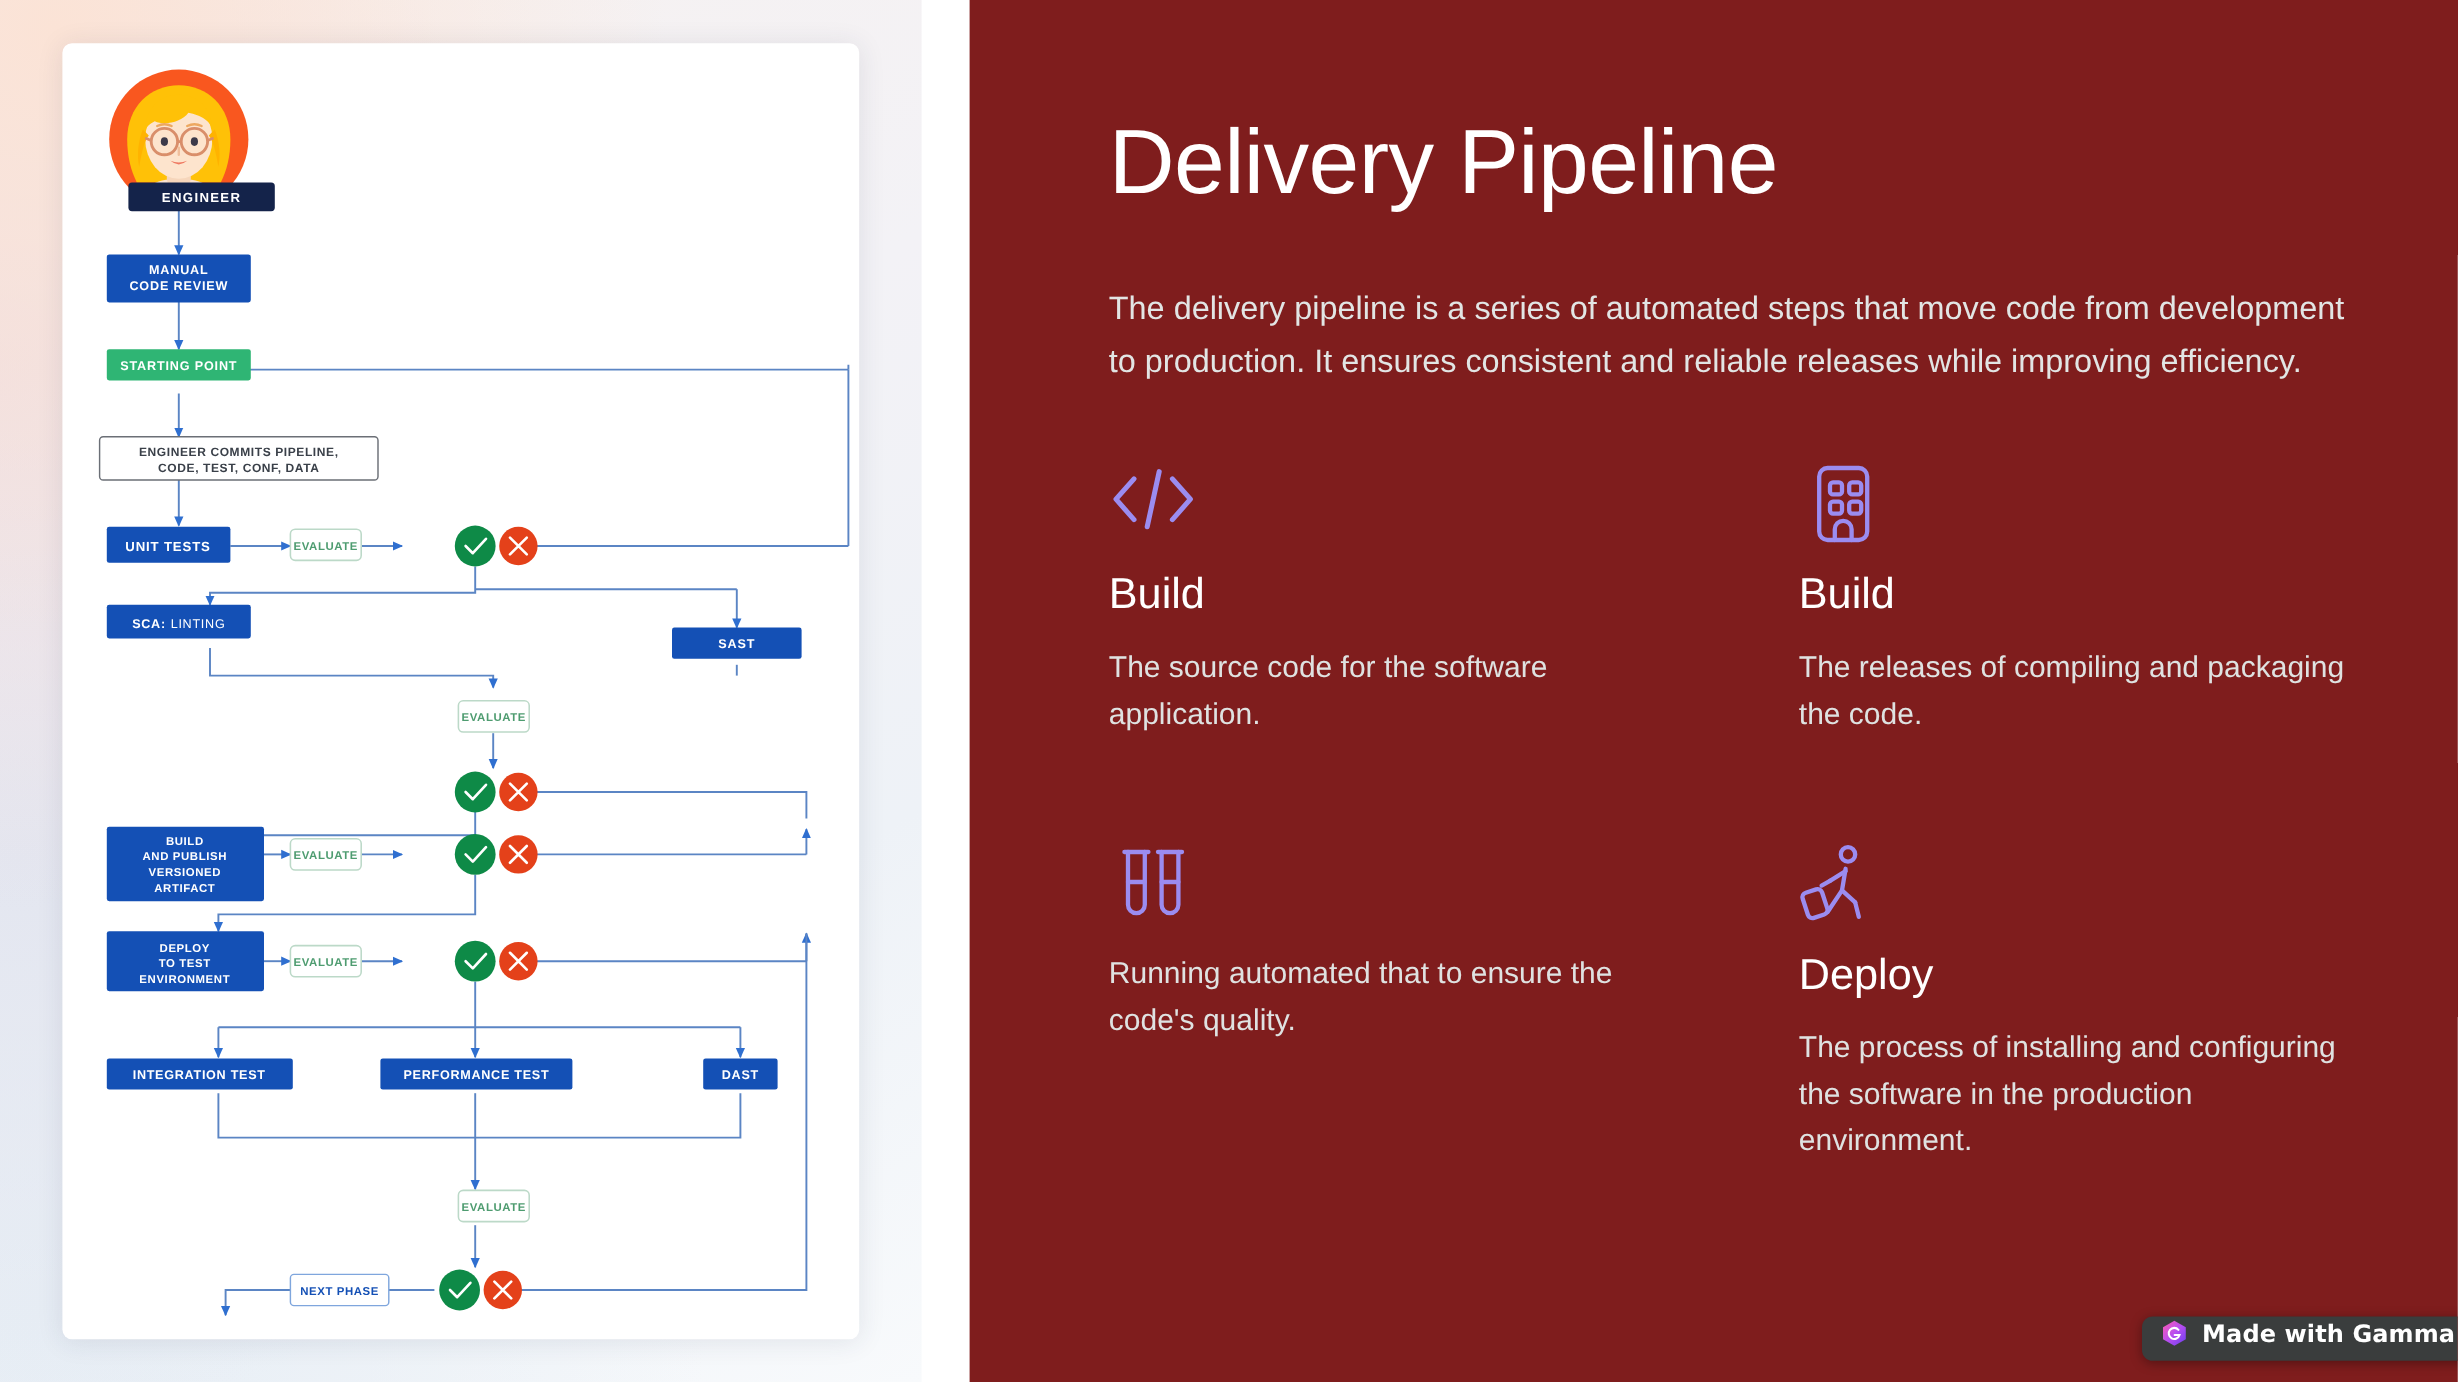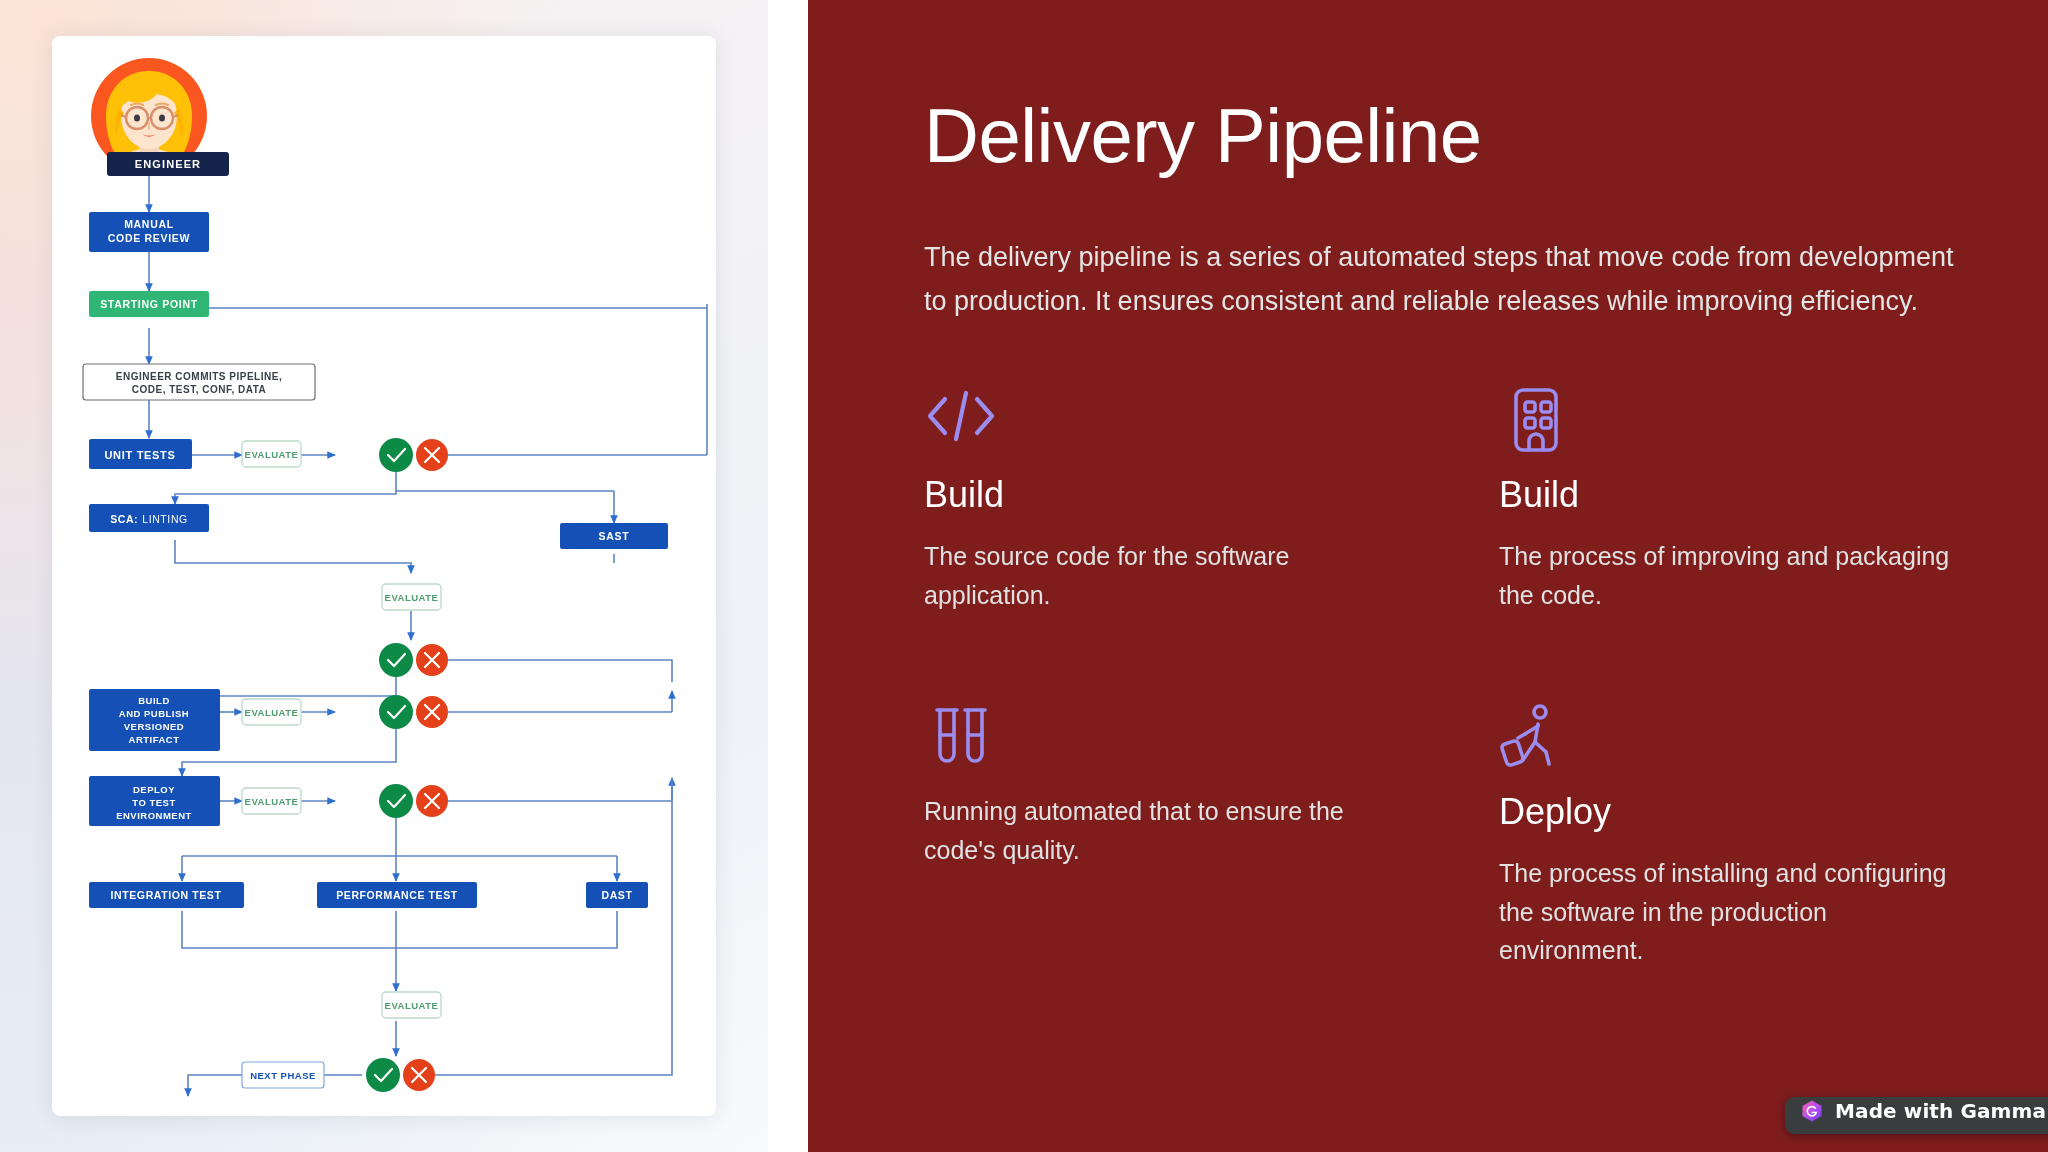--- a/index.html
+++ b/index.html
@@ -337,21 +337,21 @@
           <svg width="74" height="70" viewBox="0 0 74 70" fill="none" stroke="#9b8cf0" stroke-width="3.6" stroke-linecap="round" stroke-linejoin="round">
             <rect x="17" y="5" width="40" height="60" rx="7"></rect>
             <rect x="26" y="17" width="10" height="10" rx="2.5"></rect>
             <rect x="42" y="17" width="10" height="10" rx="2.5"></rect>
             <rect x="26" y="33" width="10" height="10" rx="2.5"></rect>
             <rect x="42" y="33" width="10" height="10" rx="2.5"></rect>
             <path d="M30 65 V56 a7 7 0 0 1 14 0 V65"></path>
           </svg>
         </span>
         <h2 class="card-title">Build</h2>
-        <p class="card-desc">The process of improving and packaging the code.</p>
+        <p class="card-desc">The releases of compiling and packaging the code.</p>
       </div>
 
       <div class="card">
         <span class="card-icon">
           <svg width="74" height="70" viewBox="0 0 74 70" fill="none" stroke="#9b8cf0" stroke-width="3.6" stroke-linecap="round" stroke-linejoin="round">
             <path d="M13 8 H33"></path>
             <path d="M16 8 V52 a7 7 0 0 0 14 0 V8"></path>
             <path d="M16 33 H30"></path>
             <path d="M41 8 H61"></path>
             <path d="M44 8 V52 a7 7 0 0 0 14 0 V8"></path>

